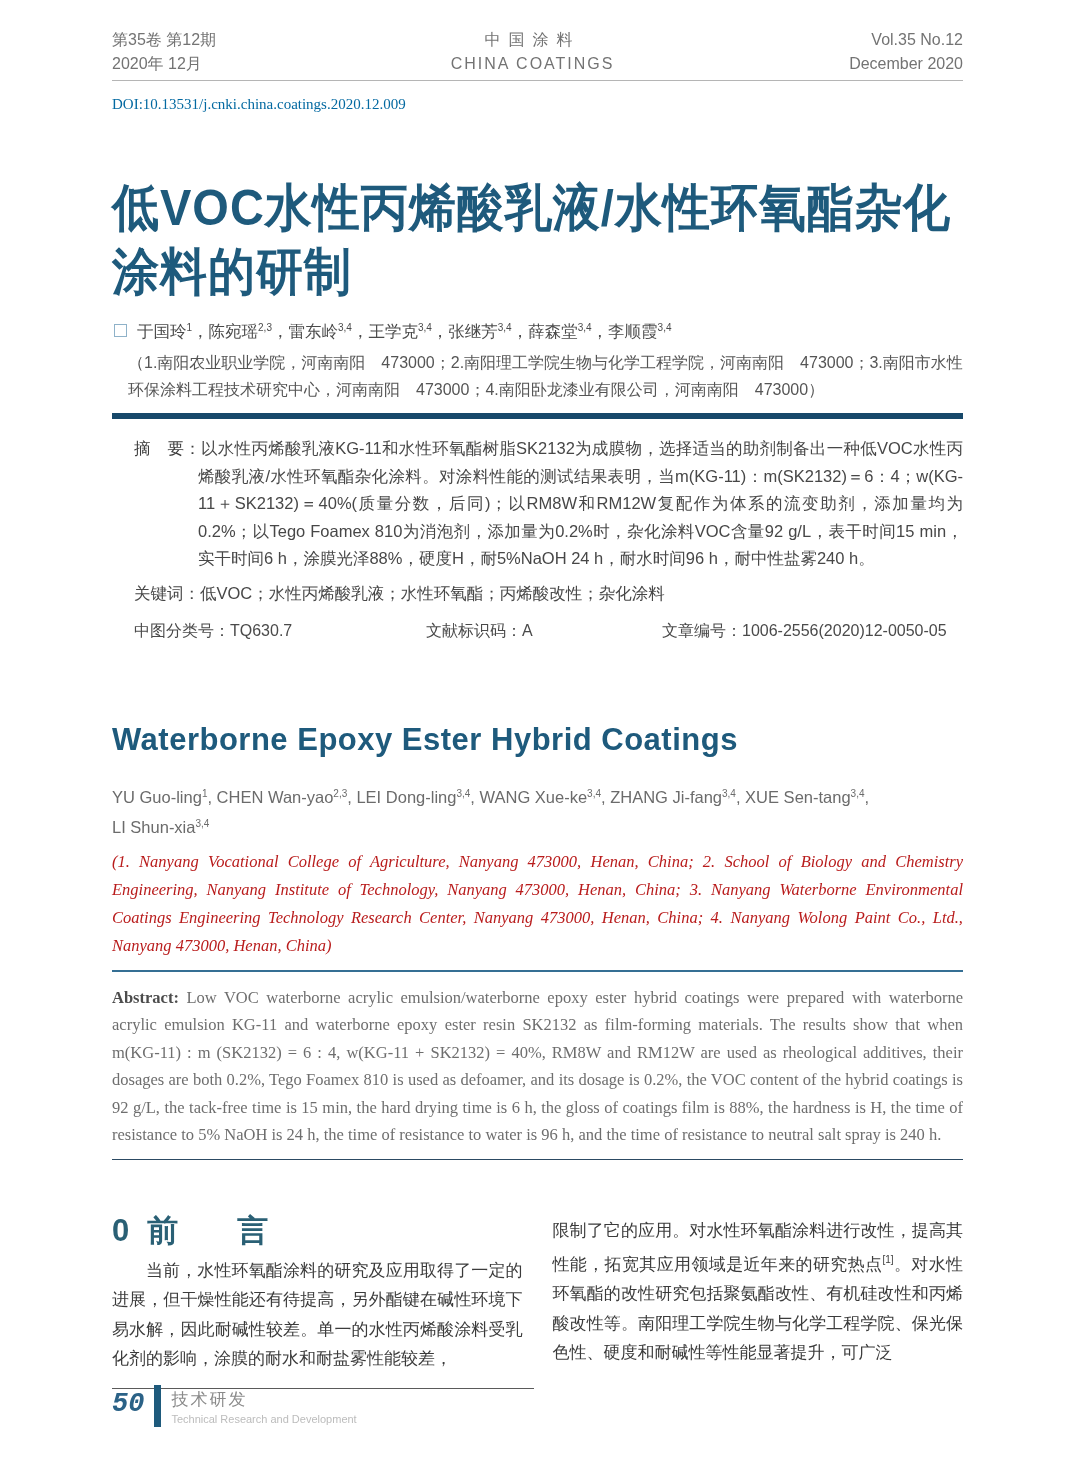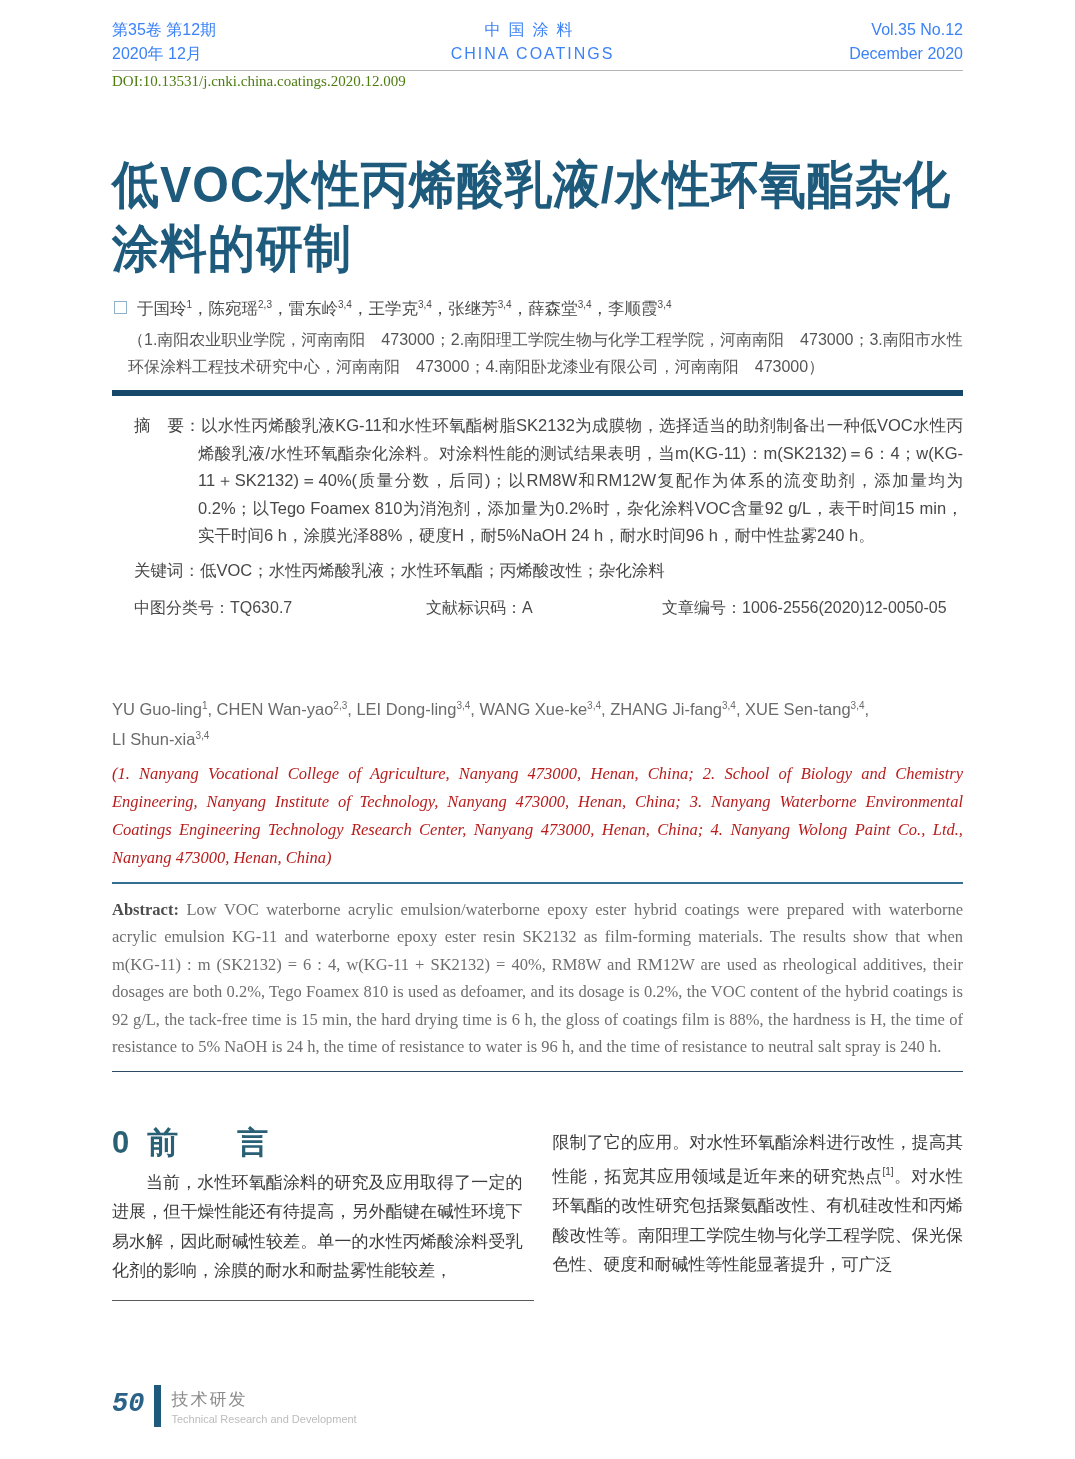--- a/index.html
+++ b/index.html
@@ -12,29 +12,29 @@
     background: #ffffff;
     font-family: "Liberation Sans", sans-serif;
     color: #3a3a3a;
     overflow: hidden;
   }
   .content { position: absolute; left: 112px; right: 112px; top: 0; }
 
   
   .jheader {
     display: flex; justify-content: space-between; align-items: flex-start;
-    padding-top: 18px; color: #3b82f6; font-size: 16px; line-height: 24px; gap: 8px;
+    padding-top: 28px; color: #737373; font-size: 16px; line-height: 24px; gap: 8px;
   }
   .jheader .col-left { text-align: left; }
   .jheader .col-center { text-align: center; }
   .jheader .col-center .cn { letter-spacing: 8px; }
   .jheader .col-center .en { letter-spacing: 2px; }
   .jheader .col-right { text-align: right; }
   .header-rule { border-top: 1px solid #b5b5b5; margin-top: 4px; }
-  .doi { font-size: 15px; color: #4d7c0f; margin-top: 2px; font-family: "Liberation Serif", serif; }
+  .doi { font-size: 15px; color: #0369a1; margin-top: 15px; font-family: "Liberation Serif", serif; }
 
   
   .title-cn {
     margin-top: 62px;
     color: #1e5a7c;
     font-weight: bold;
     font-size: 47px;
     line-height: 60px;
     letter-spacing: 1px;
     font-family: "Liberation Sans", sans-serif;
@@ -178,20 +178,21 @@
 
     <p class="keywords-cn"><span class="label">关键词：</span><span>低VOC；水性丙烯酸乳液；水性环氧酯；丙烯酸改性；杂化涂料</span></p>
 
     <div class="class-row">
       <span class="item-1">中图分类号：TQ630.7</span>
       <span class="item-2">文献标识码：A</span>
       <span>文章编号：1006-2556(2020)12-0050-05</span>
     </div>
 
     <div class="title-en">
+      <div>Waterborne Epoxy Ester Hybrid Coatings</div>
     </div>
 
     <div class="authors-en">
       <span><span>YU Guo-ling</span><sup>1</sup><span>, </span></span><span><span>CHEN Wan-yao</span><sup>2,3</sup><span>, </span></span><span><span>LEI Dong-ling</span><sup>3,4</sup><span>, </span></span><span><span>WANG Xue-ke</span><sup>3,4</sup><span>, </span></span><span><span>ZHANG Ji-fang</span><sup>3,4</sup><span>, </span></span><span><span>XUE Sen-tang</span><sup>3,4</sup><span>,</span></span><br><span><span>LI Shun-xia</span><sup>3,4</sup><span></span></span>
     </div>
 
     <div class="affil-en">(1. Nanyang Vocational College of Agriculture, Nanyang 473000, Henan, China; 2. School of Biology and Chemistry Engineering, Nanyang Institute of Technology, Nanyang 473000, Henan, China; 3. Nanyang Waterborne Environmental Coatings Engineering Technology Research Center, Nanyang 473000, Henan, China; 4. Nanyang Wolong Paint Co., Ltd., Nanyang 473000, Henan, China)</div>
 
     <div class="en-rule"></div>
 

